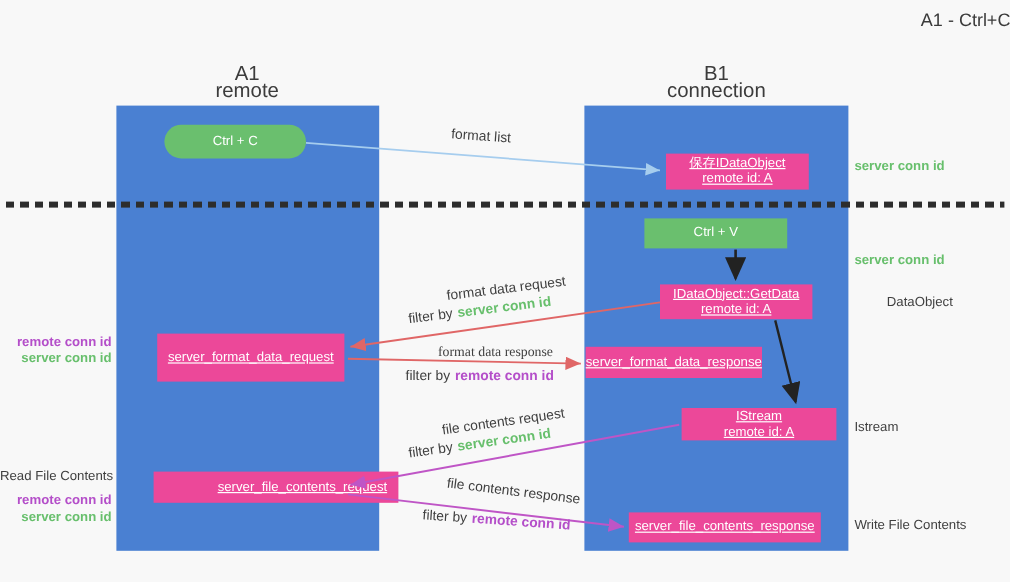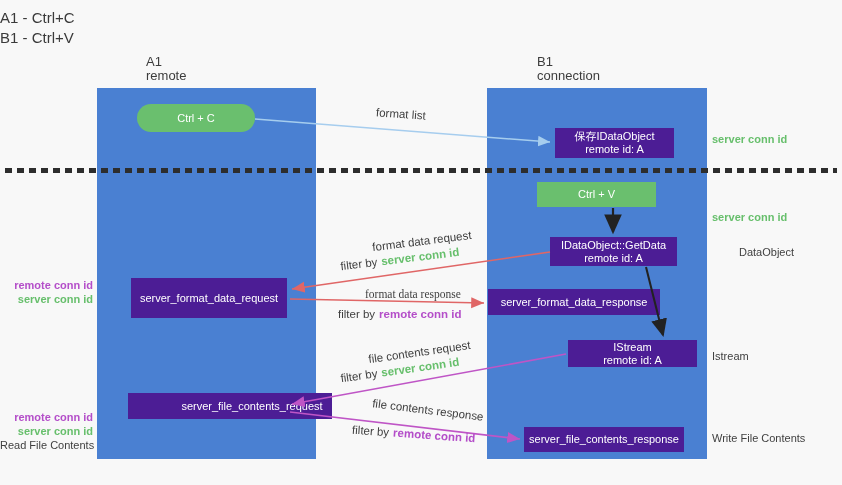--- a/index.html
+++ b/index.html
@@ -1,51 +1,50 @@
 <!DOCTYPE html>
 <html><head>
 <meta charset="utf-8">
 <style>
   html,body{margin:0;padding:0;}
   .stage{
     position:relative;width:842px;height:485px;background:#f8f8f8;
     font-family:"Liberation Sans",sans-serif;overflow:hidden;color:#3f3f3f;
   }
-  .title{position:absolute;left:0;top:8px;width:842px;text-align:left;
+  .title{position:absolute;left:0;top:8px;width:842px;text-align:right;
     font-size:15px;line-height:20px;color:#3a3a3a;}
   .col{position:absolute;background:#4a80d2;}
-  .col-head{position:absolute;font-size:13px;line-height:14px;color:#3c3c3c;}
+  .col-head{position:absolute;text-align:center;font-size:17px;line-height:14px;color:#3c3c3c;}
   .dotted{position:absolute;left:5px;top:168px;width:832px;height:5px;z-index:4;
     background:repeating-linear-gradient(90deg,#2d2d2d 0 7px,transparent 7px 12px);}
   .box{position:absolute;z-index:5;color:#fff;font-size:11px;line-height:13px;
     display:flex;flex-direction:column;align-items:center;justify-content:center;
     text-align:center;white-space:nowrap;}
   .green{background:#6abf6e;}
-  .orange{background:#4c1d95;}
+  .orange{background:#ec4899;text-decoration:underline;}
   .lbl{position:absolute;z-index:7;font-size:11.5px;color:#3f3f3f;white-space:nowrap;}
   .lbl .hl-g{color:#67bf6c;font-weight:bold;margin-left:4px;}
   .lbl .hl-p{color:#b44ec9;font-weight:bold;margin-left:4px;}
   .side{position:absolute;z-index:7;font-size:11px;white-space:nowrap;}
   .side.bold-g{color:#67bf6c;font-weight:bold;}
   .side.bold-p{color:#b44ec9;font-weight:bold;}
   .side.right-align{text-align:right;}
   .rot-n7{transform:rotate(-7deg);}
   .rot-n8{transform:rotate(-8deg);}
   .rot-p4{transform:rotate(4deg);}
   .rot-p7{transform:rotate(7deg);}
   .arrows{position:absolute;left:0;top:0;z-index:6;pointer-events:none;}
 </style>
 </head>
 <body>
 
 <div class="stage">
 
   <div class="title">
     <div>A1 - Ctrl+C</div>
-    <div>B1 - Ctrl+V</div>
   </div>
 
   <div class="col-head" style="left:146px;top:55px;width:120px;">
     <div>A1</div>
     <div>remote</div>
   </div>
   <div class="col-head" style="left:537px;top:55px;width:120px;">
     <div>B1</div>
     <div>connection</div>
   </div>
@@ -70,21 +69,21 @@
 
   <div class="box orange" style="left:550px;top:237px;width:127px;height:29px;">
     <div>IDataObject::GetData</div>
     <div>remote id: A</div>
   </div>
 
   <div class="box orange" style="left:131px;top:278px;width:156px;height:40px;">
     <div>server_format_data_request</div>
   </div>
 
-  <div class="box orange" style="left:488px;top:289px;width:172px;height:26px;justify-content:center;">
+  <div class="box orange" style="left:488px;top:289px;width:147px;height:26px;justify-content:center;">
     <div>server_format_data_response</div>
   </div>
 
   <div class="box orange" style="left:568px;top:340px;width:129px;height:27px;">
     <div>IStream</div>
     <div>remote id: A</div>
   </div>
 
   <div class="box orange" style="left:128px;top:393px;width:160px;height:26px;padding-left:44px;">
     <div>server_file_contents_request</div>
@@ -95,21 +94,21 @@
   </div>
 
   <div class="side bold-g" style="left:712px;top:133px;">server conn id</div>
   <div class="side bold-g" style="left:712px;top:211px;">server conn id</div>
   <div class="side" style="left:712px;top:246px;margin-left:27px;">DataObject</div>
   <div class="side" style="left:712px;top:350px;">Istream</div>
   <div class="side" style="left:712px;top:432px;">Write File Contents</div>
 
   <div class="side bold-p right-align" style="left:0;top:279px;width:93px;">remote conn id</div>
   <div class="side bold-g right-align" style="left:0;top:293px;width:93px;">server conn id</div>
-  <div class="side right-align" style="left:0;top:391px;width:81px;margin-top:48px;">Read File Contents</div>
+  <div class="side right-align" style="left:0;top:391px;width:81px;">Read File Contents</div>
   <div class="side bold-p right-align" style="left:0;top:411px;width:93px;">remote conn id</div>
   <div class="side bold-g right-align" style="left:0;top:425px;width:93px;">server conn id</div>
 
   <div class="lbl rot-p4" style="left:376px;top:108px;">format list</div>
 
   <div class="lbl rot-n7" style="left:372px;top:235px;">format data request</div>
   <div class="lbl rot-n7" style="left:340px;top:253px;">
     <span>filter by</span><span class="hl-g">server conn id</span>
   </div>
 

